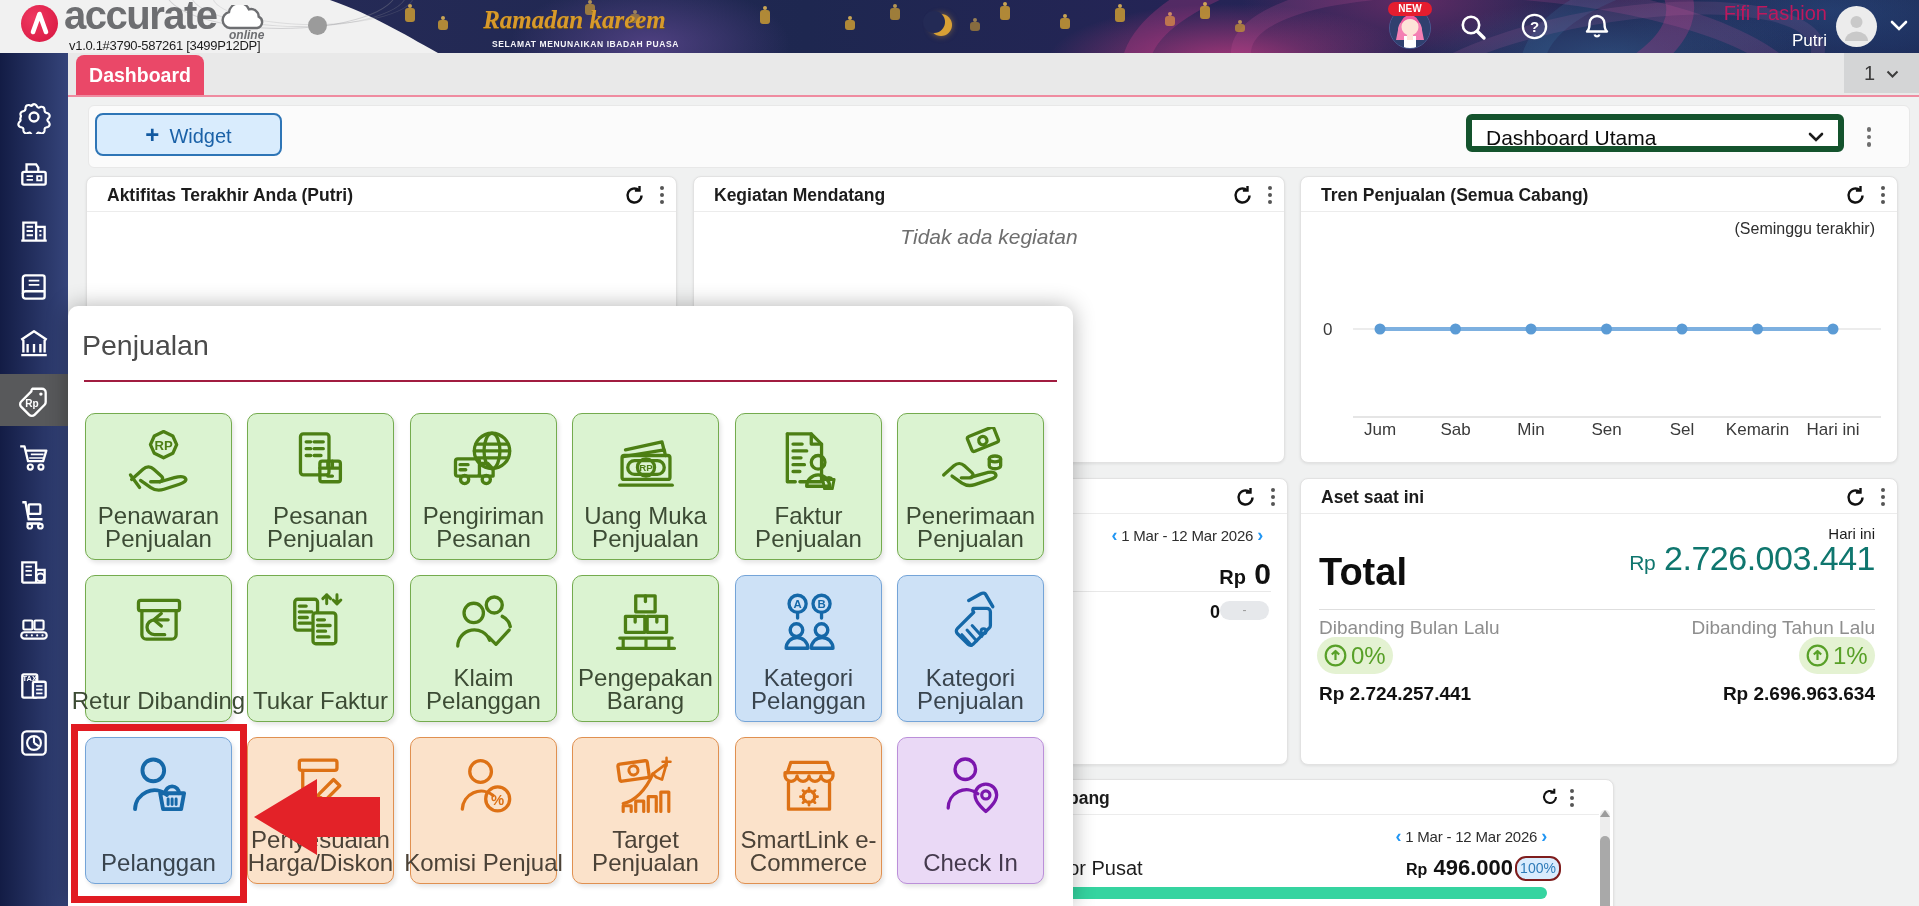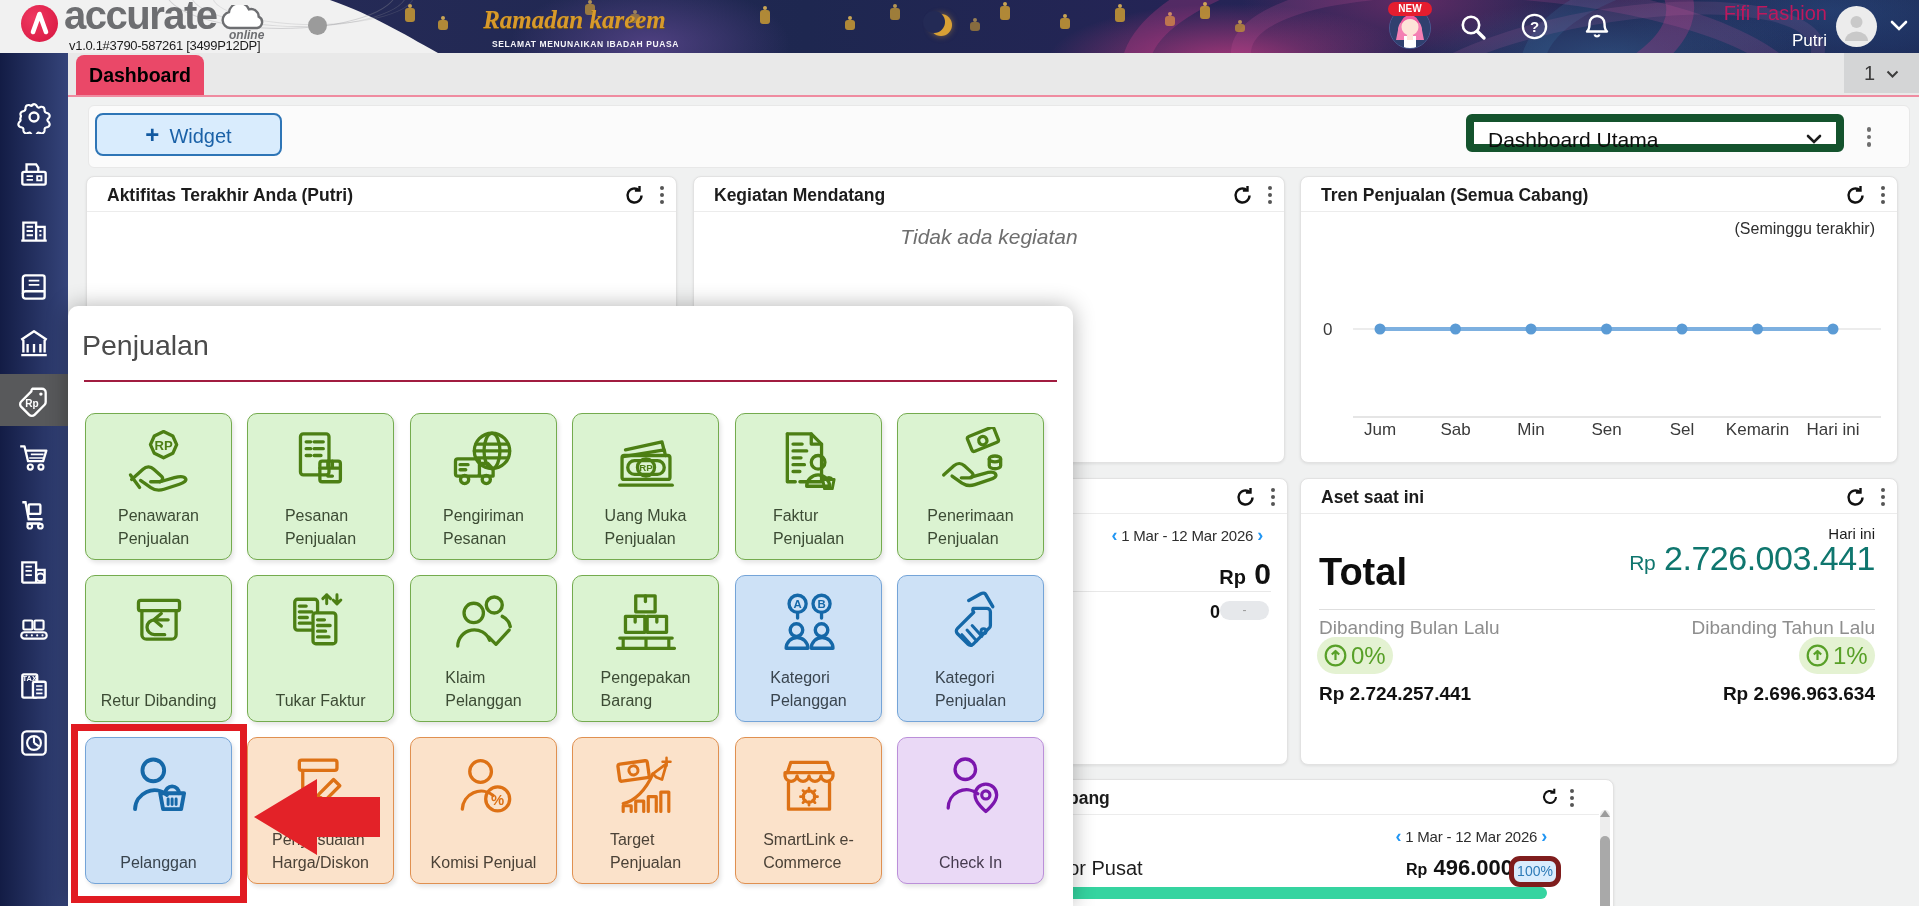--- a/index.html
+++ b/index.html
@@ -29,47 +29,47 @@
 .moon:before{content:"";position:absolute;left:-7px;top:-3px;width:22px;height:22px;border-radius:50%;background:#232a55}
 .hic{position:absolute;top:13px}
 #newbadge{position:absolute;left:1388px;top:2px;z-index:5;width:44px;height:14px;background:#e51d2f;border-radius:7px;color:#fff;font-size:10px;font-weight:bold;text-align:center;line-height:14px}
 #avatarchar{position:absolute;left:1389px;top:7px;width:40px;height:40px;border-radius:50%;background:#2e3c6e;overflow:hidden;border:1px solid #4a5a92}
 #ffname{position:absolute;right:92px;top:2px;font-size:20px;color:#be185d;text-align:right;width:300px}
 #ffsub{position:absolute;right:92px;top:31px;font-size:17px;color:#fff;text-align:right;width:300px}
 #gavatar{position:absolute;left:1836px;top:6px;width:41px;height:41px;border-radius:50%;background:#ececec}
 #gavatar svg{position:absolute;left:6px;top:6px}
 
 #tabstrip{position:absolute;left:68px;top:53px;width:1851px;height:42px;background:#e9e9e9;border-bottom:2px solid #ef8ba0}
-#dashtab{position:absolute;left:8px;top:2px;width:128px;height:40px;background:#ea4868;border-radius:8px 8px 0 0;color:#000000;font-size:19.5px;font-weight:bold;text-align:center;line-height:40px}
+#dashtab{position:absolute;left:8px;top:2px;width:128px;height:40px;background:#ea4868;border-radius:8px 8px 0 0;color:#ffffff;font-size:19.5px;font-weight:bold;text-align:center;line-height:40px}
 #onebox{position:absolute;right:0;top:0;width:75px;height:40px;background:#d4d5d6;color:#3c3c3c;font-size:20px;line-height:40px;text-align:center}
 
 #sidebar{position:absolute;left:0;top:53px;width:68px;height:853px;background:linear-gradient(90deg,#131c45,#35447a)}
 .sic{position:absolute;left:17px;width:34px;height:34px}
 #sicactive{position:absolute;left:0;top:321px;width:68px;height:52px;background:#58595b}
 
 #toolbar{position:absolute;left:88px;top:105px;width:1820px;height:61px;background:#fbfbfb;border:1px solid #e8e8e8;border-radius:6px}
 #wbtn{position:absolute;left:6px;top:7px;width:183px;height:39px;background:#d9ecfd;border:2px solid #2e75b6;border-radius:8px;color:#1a61a7;font-size:20px;text-align:center;line-height:39px}
 #wbtn b{font-size:24px;margin-right:10px;color:#1259a0}
-#dselect{position:absolute;right:65px;top:8px;width:378px;height:38px;background:#fff;border:8px solid #14532d;border-radius:6px;font-size:21px;color:#0d0d0d;line-height:36px;padding-left:14px;box-sizing:border-box}
+#dselect{position:absolute;right:65px;top:8px;width:378px;height:38px;background:#fff;border:6px solid #14532d;border-radius:6px;font-size:21px;color:#0d0d0d;line-height:36px;padding-left:14px;box-sizing:border-box}
 .seldown{position:absolute;right:14px;top:12px}
 .vdots{display:block;width:4.5px;height:4.5px;border-radius:50%;background:#6e6e6e;margin:3px auto 0}
 #tdots{position:absolute;right:38px;top:18px}
 .widget{position:absolute;background:#fff;border:1px solid #e2e2e2;border-radius:8px;box-shadow:0 1px 3px rgba(0,0,0,.08)}
 .whead{position:absolute;left:0;top:0;right:0;height:34px;border-bottom:1px solid #ececec}
 .wtitle{position:absolute;left:20px;top:8px;font-size:17.5px;font-weight:bold;color:#1c1c1c;white-space:nowrap}
 .wref{position:absolute;top:8px;right:31px}
 .wdots{position:absolute;top:9px;right:12px}
 .wdots i{display:block;width:4px;height:4px;border-radius:50%;background:#555;margin-bottom:3px}
 
 #popup{position:absolute;left:68px;top:306px;width:1005px;height:600px;background:#fff;border-radius:10px 10px 0 0;box-shadow:0 0 22px rgba(0,0,0,.30)}
 #ptitle{position:absolute;left:14px;top:23px;font-size:28.5px;color:#4b4b4b}
 #pline{position:absolute;left:16px;top:74px;width:973px;height:2px;background:#a11c40}
 .tile{position:absolute;width:147px;height:147px;border-radius:10px;border:1px solid;box-sizing:border-box;box-shadow:2px 3px 4px rgba(0,0,0,.10)}
 .tile > svg{position:absolute;left:50%;transform:translateX(-50%);top:13px;width:73px;height:73px}
-.lbl{position:absolute;bottom:9px;left:50%;transform:translateX(-50%);font-size:16px;line-height:23px;white-space:nowrap}
+.lbl{position:absolute;bottom:9px;left:50%;transform:translateX(-50%);text-align:center;font-size:24px;line-height:23px;white-space:nowrap}
 .tgreen{background:#dbf3d1;border-color:#74ab4e}
 .tgreen .lbl{color:#3c4b34}
 .tblue{background:#cde1f6;border-color:#74a4d8}
 .tblue .lbl{color:#39444e}
 .torange{background:#fbe2ca;border-color:#e09050}
 .torange .lbl{color:#4b4237}
 .tpurple{background:#ead9f6;border-color:#bb8fd9}
 .tpurple .lbl{color:#453a4e}
 #redbox{position:absolute;left:3px;top:418px;width:176px;height:179px;border:7px solid #e11b22;box-sizing:border-box}
 </style>
@@ -378,21 +378,21 @@
   <div class="wdots" style="right:39px">
         <i></i>
         <i></i>
         <i></i>
       </div>
   <div style="position:absolute;right:66px;top:46px;font-size:15px;letter-spacing:-0.2px;color:#2e2e2e;white-space:nowrap">
     <span style="color:#2196f3;font-size:18px;font-weight:bold">‹</span>&nbsp;1 Mar - 12 Mar 2026&nbsp;<span style="color:#2196f3;font-size:18px;font-weight:bold">›</span>
   </div>
   <div style="position:absolute;left:334px;top:77px;font-size:20px;color:#1c1c1c">Kantor Pusat</div>
   <div style="position:absolute;right:100px;top:75px;font-size:22px;font-weight:bold;color:#111"><span style="font-size:16px">Rp</span> 496.000</div>
-  <div style="position:absolute;right:52px;top:76px;width:42px;height:21px;background:#d9ecfd;border:5px solid #7f1d1d;border-radius:11px;text-align:center;font-size:14px;color:#2e7bb8;line-height:20px">100%</div>
+  <div style="position:absolute;right:52px;top:76px;width:42px;height:21px;background:#d9ecfd;border:2px solid #7f1d1d;border-radius:11px;text-align:center;font-size:14px;color:#2e7bb8;line-height:20px">100%</div>
   <div style="position:absolute;left:300px;top:107px;width:554px;height:12px;background:#35d4a0;border-radius:6px"></div>
   <div style="position:absolute;right:3px;top:30px;width:10px;height:150px;background:#ededed;border-radius:5px">
     <div style="position:absolute;left:0;top:0;width:0;height:0;border-left:5px solid transparent;border-right:5px solid transparent;border-bottom:7px solid #9c9c9c"></div>
     <div style="position:absolute;left:0;top:26px;width:10px;height:124px;background:#a9a9a9;border-radius:5px"></div>
   </div>
 </div>
 
 <div id="popup">
   <div id="ptitle">Penjualan</div>
   <div id="pline"></div>

